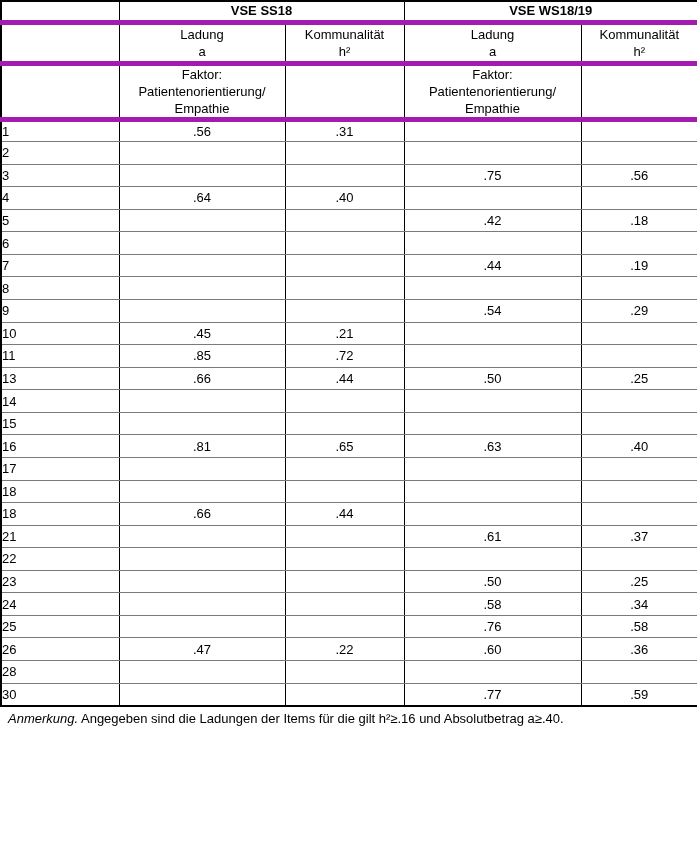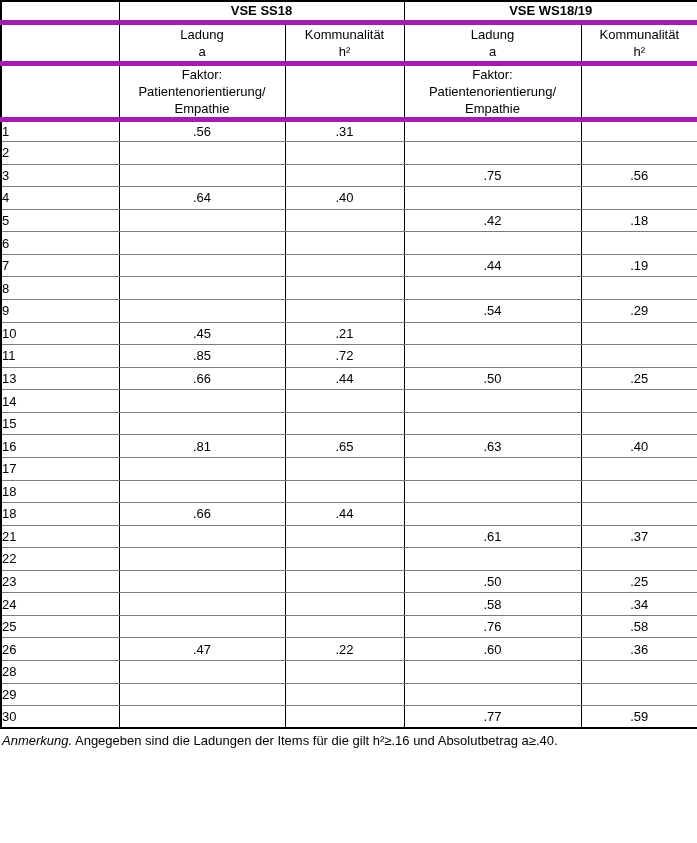--- a/index.html
+++ b/index.html
@@ -44,20 +44,21 @@
   .preline { white-space: pre-line; line-height: 17px; text-align: center; }
   .item-cell, .item-head {
     text-align: left;
     padding-left: 4px;
   }
   .value-cell { text-align: center; }
   .footnote {
     font-size: 13px;
     padding: 4px 2px 0 2px;
     line-height: 16px;
+    margin-left: 6px;
   }
   .footnote .italic { font-style: italic; }
 </style>
 </head>
 <body>
 
 <div class="page">
 
   <table class="factor-table">
     <colgroup>
@@ -266,27 +267,20 @@
           <td class="value-cell">.36</td>
         </tr>
         <tr class="data-row">
           <td class="item-cell">28</td>
           <td class="value-cell"></td>
           <td class="value-cell"></td>
           <td class="value-cell"></td>
           <td class="value-cell"></td>
         </tr>
         <tr class="data-row">
-          <td class="item-cell">29</td>
-          <td class="value-cell"></td>
-          <td class="value-cell"></td>
-          <td class="value-cell"></td>
-          <td class="value-cell"></td>
-        </tr>
-        <tr class="data-row">
           <td class="item-cell">30</td>
           <td class="value-cell"></td>
           <td class="value-cell"></td>
           <td class="value-cell">.77</td>
           <td class="value-cell">.59</td>
         </tr>
       </tbody>
   </table>
 
   <div class="footnote">

